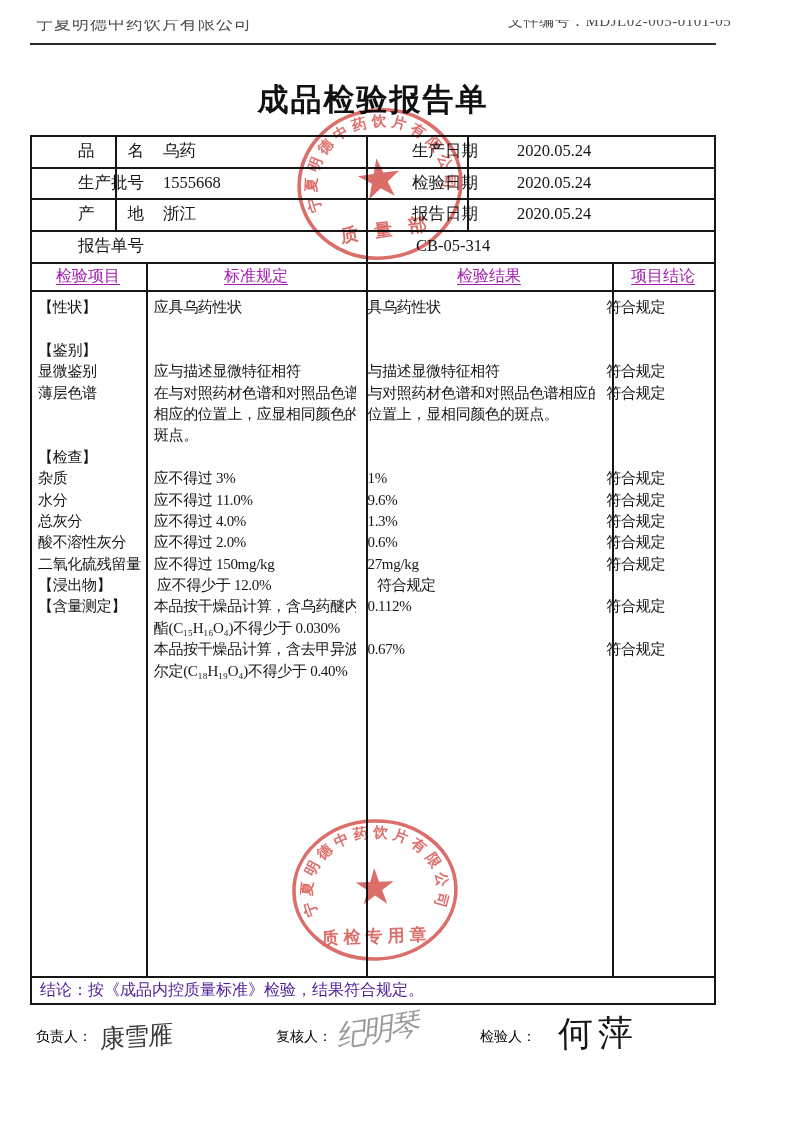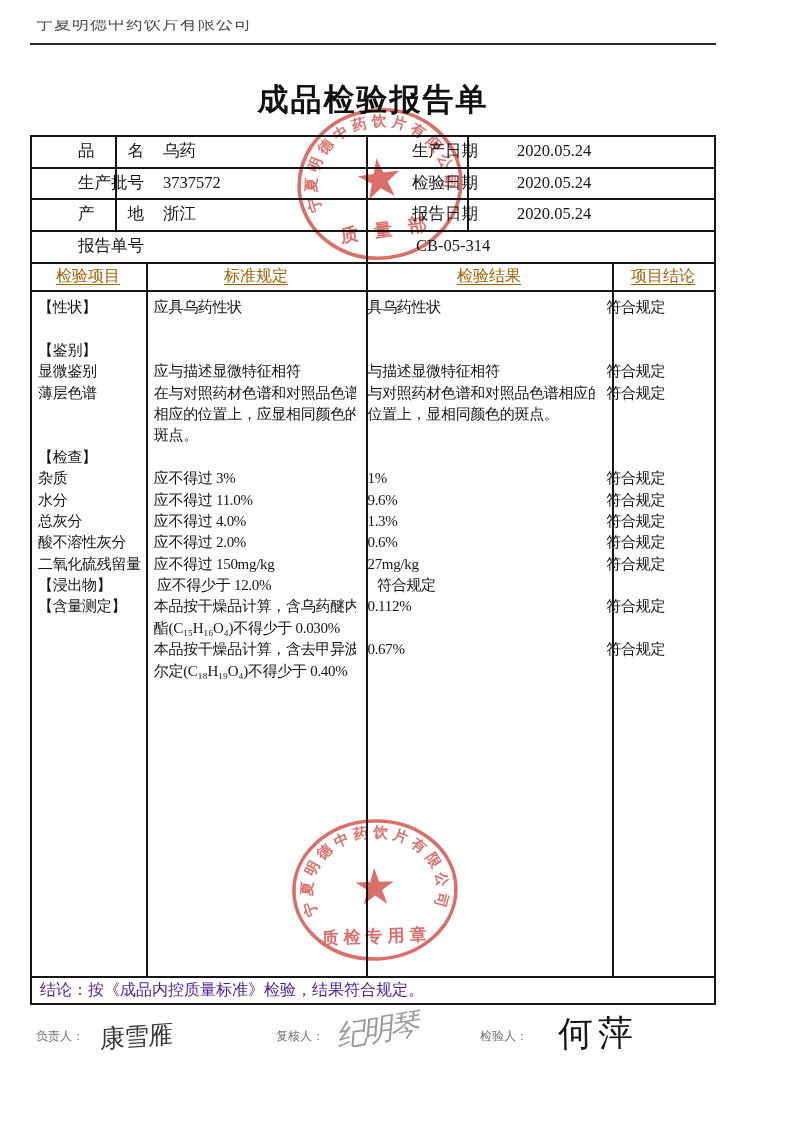--- a/index.html
+++ b/index.html
@@ -18,49 +18,52 @@
   
   .title{position:absolute;left:30px;top:79px;width:686px;text-align:center;
     font-size:31px;font-weight:bold;letter-spacing:2px;color:#111;}
   
   .hl,.vl{position:absolute;background:#161616;}
   .hl{height:2px;left:30px;width:686px;}
   .vl{width:2px;}
   
   .cell{position:absolute;font-size:16.5px;white-space:nowrap;color:#151515;}
   .row-line{line-height:32px;height:32px;margin-left:40px;}
-  .th{position:absolute;text-align:center;font-size:16px;line-height:28px;text-decoration:underline;text-underline-offset:3px;color:#a16207;}
+  .th{position:absolute;text-align:center;font-size:16px;line-height:28px;text-decoration:underline;text-underline-offset:3px;color:#a21caf;}
   
   .clines{position:absolute;left:30px;top:297px;width:684px;}
   .cline{display:flex;height:21.4px;line-height:21.4px;font-size:15px;letter-spacing:-0.3px;color:#151515;}
   .cline div{box-sizing:border-box;white-space:nowrap;overflow:hidden;}
   .c1{width:116px;padding-left:8px;}
   .c2{width:220px;padding-left:11px;}
   .c3{width:246px;padding-left:11px;}
   .c4{width:122px;padding-left:11px;}
   
   .conclusion{position:absolute;left:40px;top:977px;width:660px;height:26px;line-height:26px;font-size:16px;color:#4c1d95;white-space:nowrap;}
   
-  .siglabel{position:absolute;top:1028px;font-size:12px;color:#737373;}
+  .siglabel{position:absolute;top:1028px;font-size:14px;color:#000000;}
   .sig{position:absolute;white-space:nowrap;font-family:"Liberation Serif",serif;}
   .sig-resp{left:100px;top:1020px;font-size:25px;color:#3a3a3a;transform:rotate(-4deg) skewX(-4deg);letter-spacing:-1px;}
   .sig-rev{left:338px;top:1010px;font-size:30px;color:#9a9a9a;transform:rotate(-9deg) skewX(-14deg);letter-spacing:-3px;}
   .sig-insp{left:558px;top:1010px;font-size:35px;color:#161616;transform:rotate(-1deg);letter-spacing:5px;}
   
   .stamp{position:absolute;mix-blend-mode:multiply;opacity:0.85;}
   .stamp-top{left:294px;top:106px;transform:rotate(-8deg);}
   .stamp-bottom{left:290px;top:818px;transform:rotate(-2deg);}
 </style>
 </head>
 <body>
 
 <div class="page">
 
   <div class="hdr-clip hdr-company">
     <span class="inner">宁夏明德中药饮片有限公司</span>
+  </div>
+  <div class="hdr-clip hdr-docno">
+    <span class="inner">文件编号：MDJL02-005-0101-05</span>
   </div>
   <div class="hdr-rule"></div>
 
   <div class="title">成品检验报告单</div>
 
   <div class="hl" style="top:135px"></div>
   <div class="hl" style="top:167px"></div>
   <div class="hl" style="top:198px"></div>
   <div class="hl" style="top:230px"></div>
   <div class="hl" style="top:262px"></div>
@@ -75,21 +78,21 @@
   <div class="vl" style="left:366px;top:135px;height:841px"></div>
   <div class="vl" style="left:146px;top:262px;height:714px"></div>
   <div class="vl" style="left:612px;top:262px;height:714px"></div>
 
   <div class="cell row-line" style="left:38px;top:135px">品　　名</div>
   <div class="cell row-line" style="left:123px;top:135px">乌药</div>
   <div class="cell row-line" style="left:372px;top:135px">生产日期</div>
   <div class="cell row-line" style="left:477px;top:135px">2020.05.24</div>
 
   <div class="cell row-line" style="left:38px;top:167px">生产批号</div>
-  <div class="cell row-line" style="left:123px;top:167px">3737572</div>
+  <div class="cell row-line" style="left:123px;top:167px">1555668</div>
   <div class="cell row-line" style="left:372px;top:167px">检验日期</div>
   <div class="cell row-line" style="left:477px;top:167px">2020.05.24</div>
 
   <div class="cell row-line" style="left:38px;top:198px">产　　地</div>
   <div class="cell row-line" style="left:123px;top:198px">浙江</div>
   <div class="cell row-line" style="left:372px;top:198px">报告日期</div>
   <div class="cell row-line" style="left:477px;top:198px">2020.05.24</div>
 
   <div class="cell row-line" style="left:38px;top:230px">报告单号</div>
   <div class="cell row-line" style="left:376px;top:230px">CB-05-314</div>

